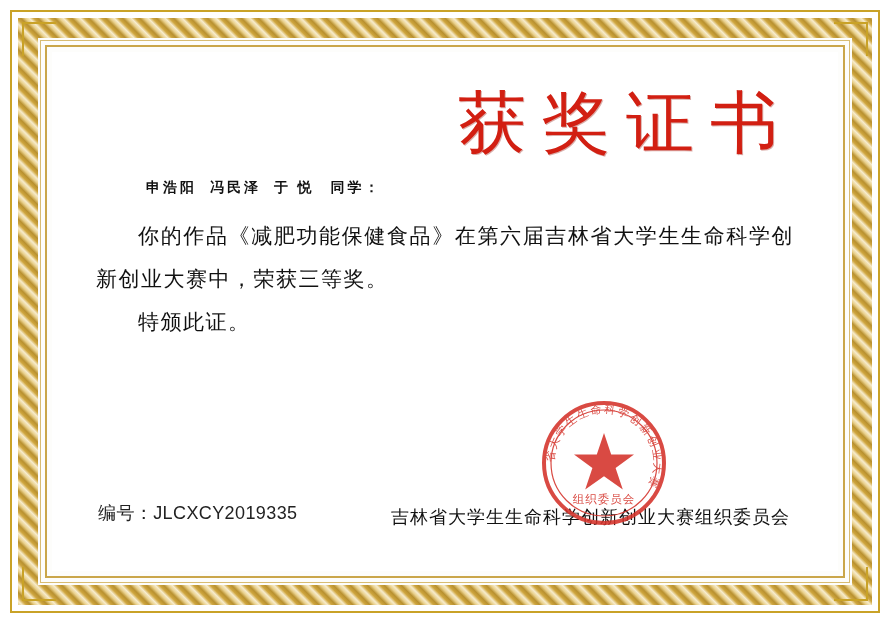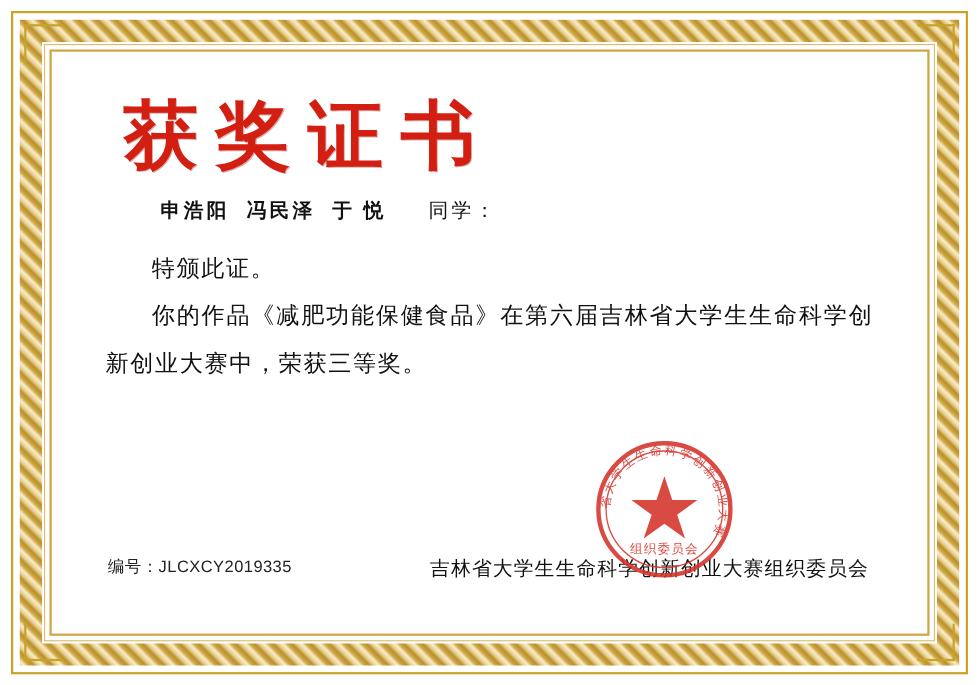--- a/index.html
+++ b/index.html
@@ -89,52 +89,52 @@
     left: 52px;
     top: 52px;
     right: 52px;
     bottom: 52px;
     background: #ffffff;
     box-sizing: border-box;
     padding: 26px 44px 20px 44px;
   }
 
   .title {
-    text-align: left;
+    text-align: right;
     color: #d21f12;
     font-family: "Liberation Serif", "DejaVu Serif", serif;
     font-size: 68px;
-    font-weight: bold;
+    font-weight: normal;
     letter-spacing: 16px;
     text-indent: 16px;
     line-height: 1.05;
     margin: 10px 0 6px 0;
     text-shadow: 1px 1px 0 rgba(150,20,10,0.35);
   }
 
   .recipients {
     margin-top: 16px;
     color: #111;
     font-family: "Liberation Serif", "DejaVu Serif", serif;
   }
   .recipient-line {
     display: flex;
     align-items: center;
-    font-size: 18px;
+    font-size: 14px;
     letter-spacing: 3px;
     line-height: 1.85;
     padding-left: 50px;
     font-weight: bold;
   }
   .recipient-names {
     white-space: pre;
   }
   .recipient-suffix {
-    margin-left: 38px;
-    font-weight: normal;
+    margin-left: 16px;
+    font-weight: bold;
     letter-spacing: 3px;
   }
 
   .body-text {
     margin-top: 14px;
     color: #111;
     font-family: "Liberation Serif", "DejaVu Serif", serif;
     font-size: 21px;
     line-height: 2.05;
     letter-spacing: 1.5px;
@@ -163,21 +163,21 @@
     letter-spacing: 5px;
     margin-top: 22px;
     white-space: nowrap;
   }
 
   .serial {
     position: absolute;
     left: 46px;
     bottom: 46px;
     font-family: "Liberation Sans", sans-serif;
-    font-size: 15px;
+    font-size: 18px;
     color: #222;
     letter-spacing: 0.4px;
   }
 
   
   .seal {
     position: absolute;
     right: 168px;
     bottom: 42px;
     width: 132px;
@@ -207,22 +207,22 @@
     <div class="title">获奖证书</div>
 
     <div class="recipients">
       <div class="recipient-line">
         <span class="recipient-names">申浩阳  冯民泽  于 悦</span>
         <span class="recipient-suffix">同学：</span>
       </div>
     </div>
 
     <div class="body-text">
+      <p>你的作品《减肥功能保健食品》在第六届吉林省大学生生命科学创新创业大赛中，荣获三等奖。</p>
       <p>特颁此证。</p>
-      <p>你的作品《减肥功能保健食品》在第六届吉林省大学生生命科学创新创业大赛中，荣获三等奖。</p>
     </div>
 
     <div class="serial">
       <span>编号：</span><span>JLCXCY2019335</span>
     </div>
 
     <div class="footer">
       <div class="org-line">吉林省大学生生命科学创新创业大赛组织委员会</div>
     </div>
 

